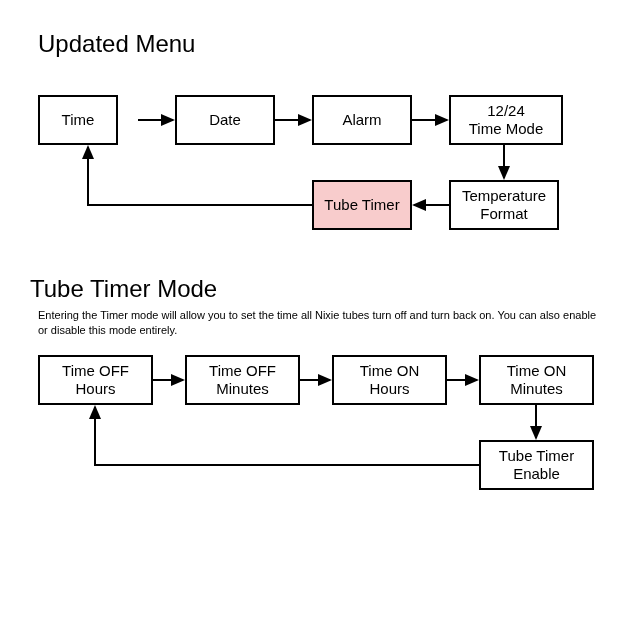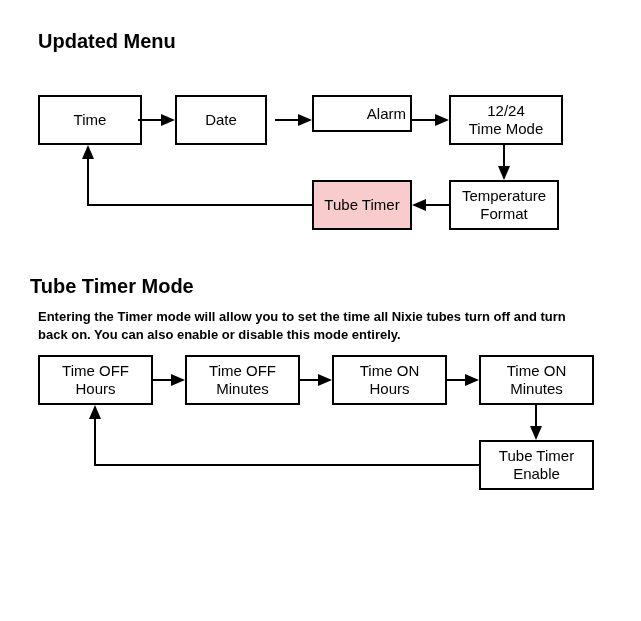--- a/index.html
+++ b/index.html
@@ -4,29 +4,28 @@
   <style>
     * { margin: 0; padding: 0; box-sizing: border-box; }
     body {
       font-family: Arial, Helvetica, sans-serif;
       background: #fff;
       width: 641px;
       height: 621px;
       position: relative;
     }
     .heading {
-      font-weight: bold;
-      font-size: 20px;
+      font-weight: normal;
+      font-size: 24px;
       position: absolute;
     }
     .description {
-      font-size: 13px;
+      font-size: 11px;
       position: absolute;
       line-height: 1.4;
-      font-weight: bold;
     }
     .box {
       position: absolute;
       border: 2px solid #000;
       background: #fff;
       display: flex;
       align-items: center;
       justify-content: center;
       text-align: center;
       font-size: 15px;
@@ -43,27 +42,27 @@
       width: 641px;
       height: 621px;
       pointer-events: none;
     }
   </style>
 </head>
 <body>
 
 <div class="heading" style="left:38px; top:30px;">Updated Menu</div>
 
-<div class="box" style="left:38px; top:95px; width:104px; height:50px;">
+<div class="box" style="left:38px; top:95px; width:80px; height:50px;">
   <span>Time</span>
 </div>
-<div class="box" style="left:175px; top:95px; width:92px; height:50px;">
+<div class="box" style="left:175px; top:95px; width:100px; height:50px;">
   <span>Date</span>
 </div>
-<div class="box" style="left:312px; top:95px; width:100px; height:37px;justify-content:flex-end;">
+<div class="box" style="left:312px; top:95px; width:100px; height:50px;">
   <span>Alarm</span>
 </div>
 <div class="box" style="left:449px; top:95px; width:114px; height:50px;">
   <span>12/24<br>Time Mode</span>
 </div>
 <div class="box" style="left:449px; top:180px; width:110px; height:50px;text-align:center;">
   <span>Temperature<br>Format</span>
 </div>
 <div class="box highlight" style="left:312px; top:180px; width:100px; height:50px;">
   <span>Tube Timer</span>

